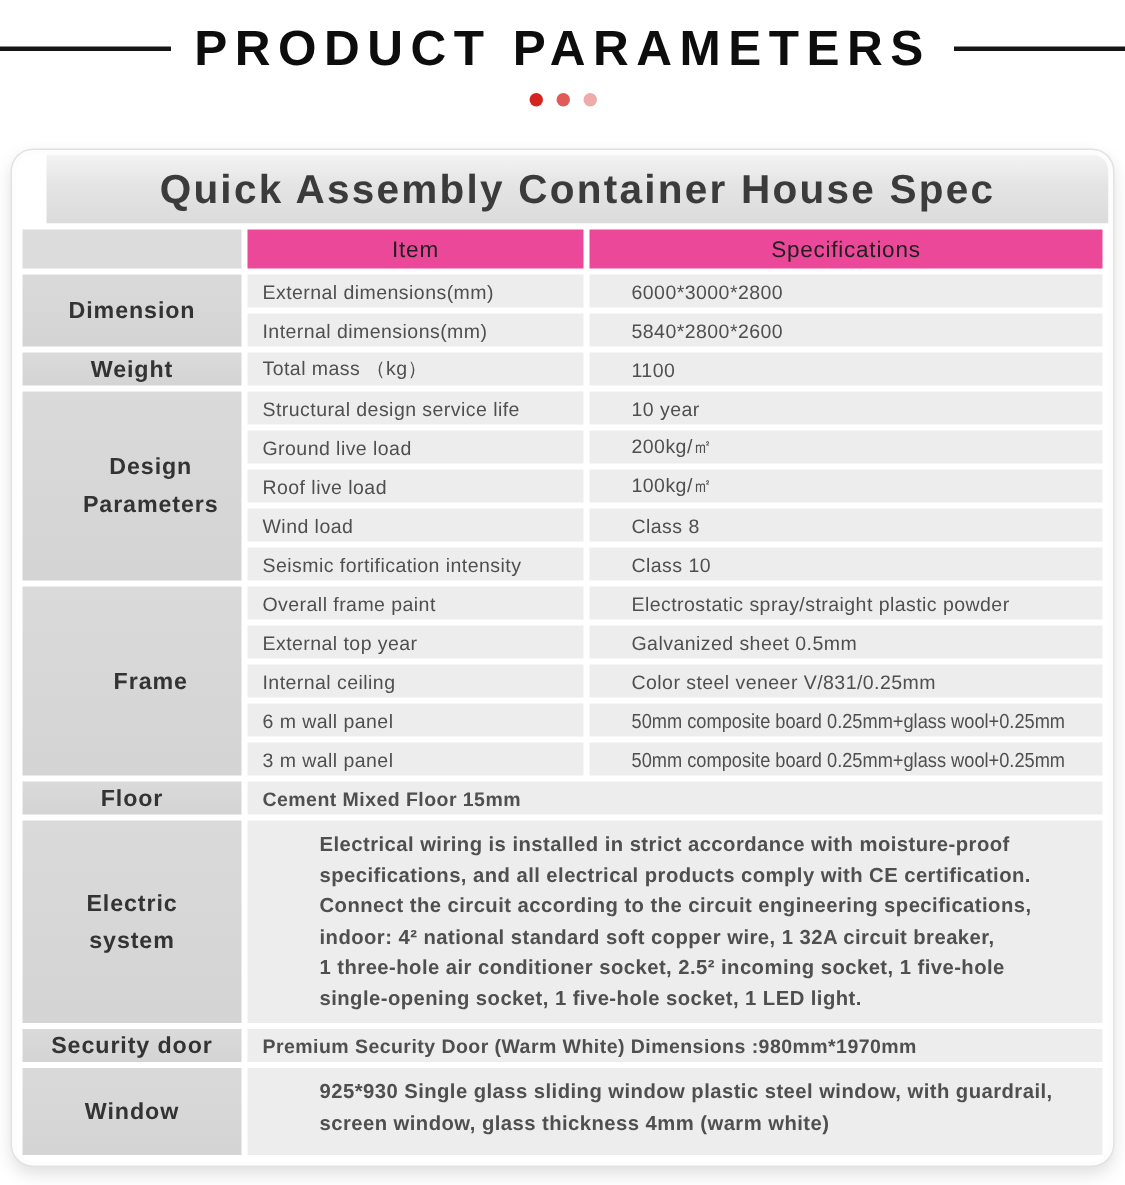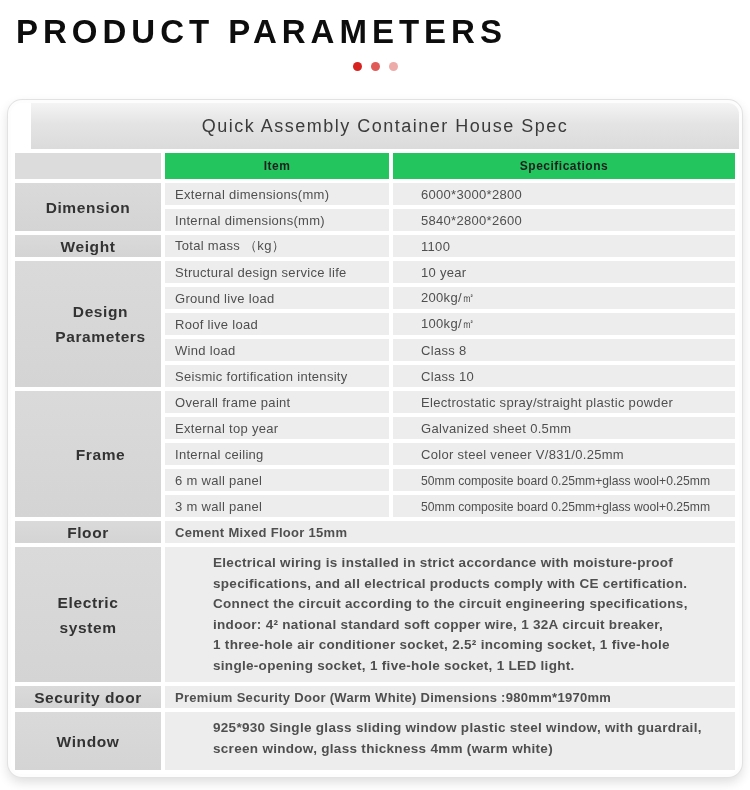--- a/index.html
+++ b/index.html
@@ -6,21 +6,21 @@
   html, body { margin: 0; padding: 0; }
   body {
     width: 750px; height: 790px;
     background: #ffffff;
     font-family: "Liberation Sans", "DejaVu Sans", sans-serif;
     overflow: hidden;
     padding-top: 12px;
   }
 
   
-  .top-header { display: flex; align-items: flex-start; height: 40px; flex-direction: column; }
+  .top-header { display: flex; align-items: center; height: 40px; }
   .rule { flex: 1; height: 3px; background: #161616; }
   .top-header h1 {
     margin: 0 16px; font-size: 33px; font-weight: bold; color: #0d0d0d;
     letter-spacing: 5px; white-space: nowrap;
   }
   .dots { height: 16px; display: flex; justify-content: center; align-items: center; margin-top: 6px; }
   .dot { width: 9px; height: 9px; border-radius: 50%; margin: 0 4.5px; }
 
   
   .card {
@@ -28,38 +28,38 @@
     background: #ffffff;
     border: 3px solid #fdfdfd;
     border-radius: 14px;
     box-shadow: 0 0 0 1px #e2e2e2, 0 5px 12px rgba(0,0,0,0.14);
     overflow: hidden;
   }
   .card-title {
     height: 46px;
     background: linear-gradient(180deg, #f4f4f4 0%, #e4e4e4 45%, #dbdbdb 100%);
     display: flex; align-items: center; justify-content: center;
-    font-size: 18px; font-weight: normal; color: #3b3b3b; letter-spacing: 1.5px; margin-left: 20px;
+    font-size: 27px; font-weight: bold; color: #3b3b3b; letter-spacing: 1.5px; margin-left: 20px;
   }
 
   
   .grid {
     display: grid;
     grid-template-columns: 146px 224px 1fr;
     grid-template-rows: 26px repeat(13, 22px) 22px auto 22px 58px;
     gap: 4px;
     padding: 4px;
     background: #ffffff;
   }
   .cell { background: #ededed; display: flex; align-items: center; min-width: 0; }
 
   .cat-header { background: #dcdcdc; }
   .col-header {
-    background: #22c55e; justify-content: center;
-    font-size: 12px; font-weight: bold; color: #1f1f1f; letter-spacing: 0.5px;
+    background: #ec4899; justify-content: center;
+    font-size: 15px; font-weight: normal; color: #1f1f1f; letter-spacing: 0.5px;
   }
 
   .cat {
     background: linear-gradient(180deg, #dadada 0%, #d4d4d4 100%);
     flex-direction: column; justify-content: center;
     font-size: 15.5px; font-weight: bold; color: #333333;
     letter-spacing: 0.6px; text-align: center;
   }
   .cat span { display: block; line-height: 25px; white-space: nowrap; }
   .rspan2 { grid-row: span 2; }

